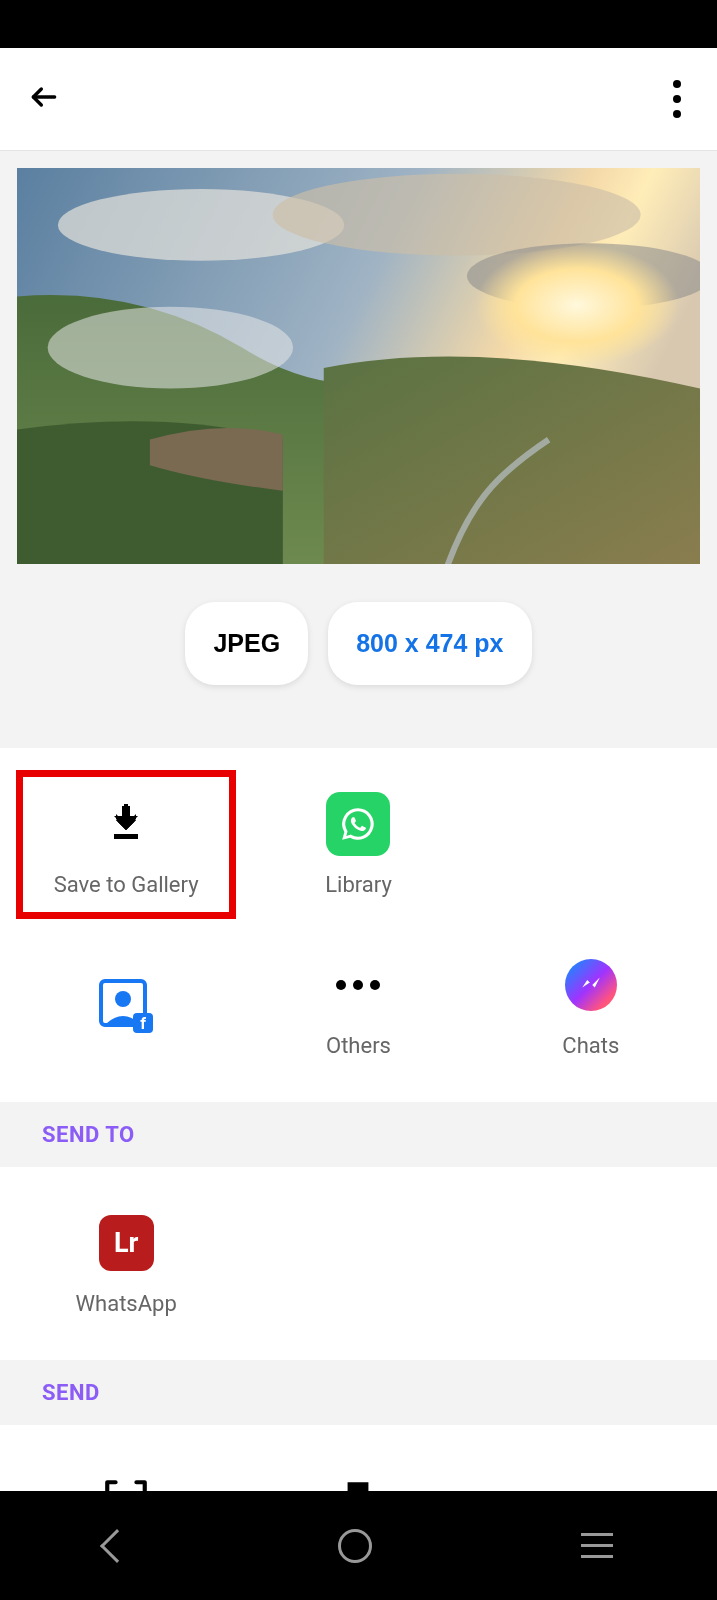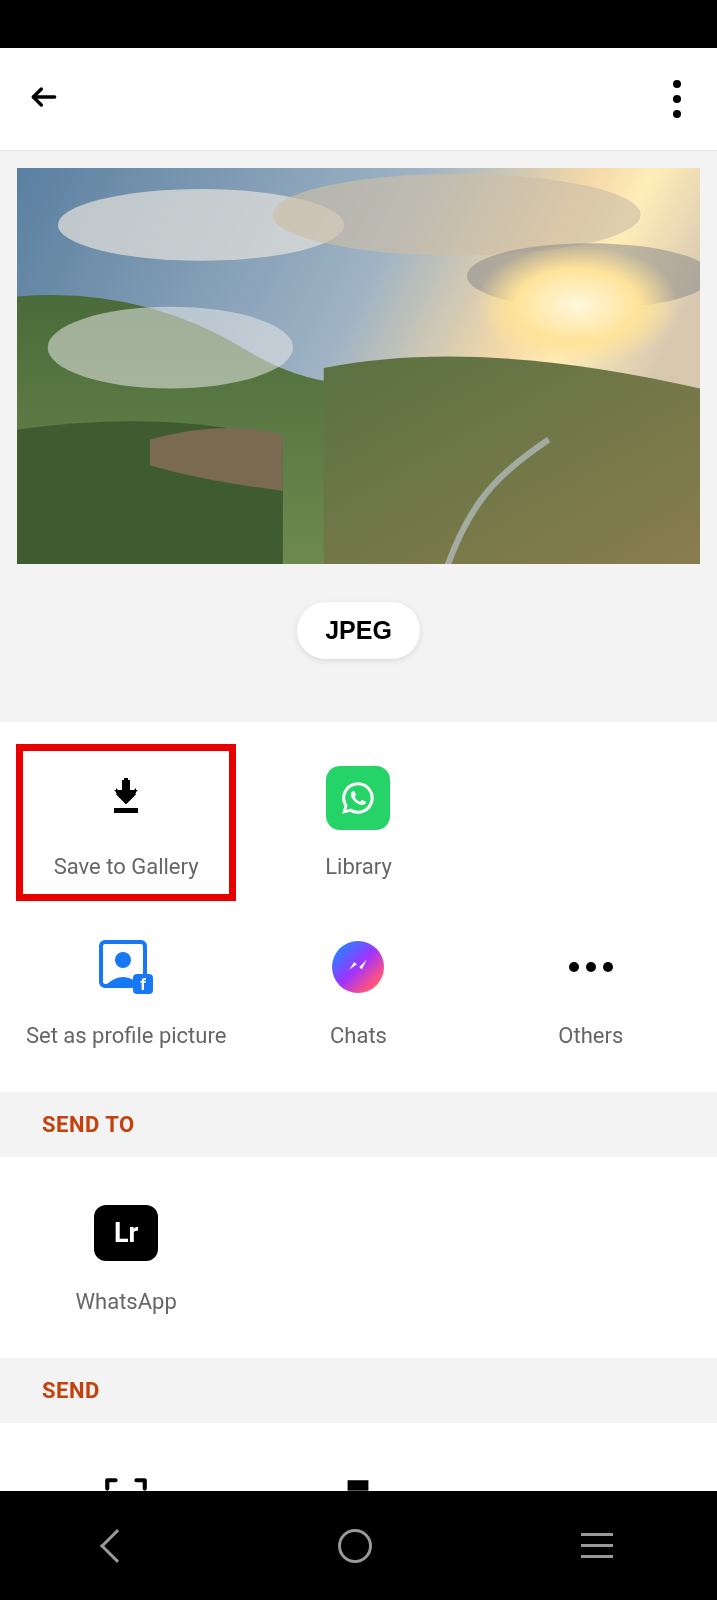--- a/index.html
+++ b/index.html
@@ -40,21 +40,21 @@
 }
 .pills {
   display: flex;
   justify-content: center;
   gap: 20px;
   padding: 38px 0 63px 0;
 }
 .pill {
   background: #fff;
   border-radius: 30px;
-  padding: 14px 28px;
+  padding: 27px 28px;
   font-size: 25px;
   font-weight: 600;
   box-shadow: 0 2px 6px rgba(0,0,0,0.1);
   border: none;
 }
 .pill.black { color: #000; }
 .pill.blue { color: #1473e6; }
 .share-grid {
   background: #fff;
   padding: 26px 0;
@@ -63,21 +63,21 @@
   display: grid;
   grid-template-columns: 1fr 1fr 1fr;
   padding: 0 10px;
 }
 .share-item {
   display: flex;
   flex-direction: column;
   align-items: center;
   justify-content: center;
   padding: 18px 0;
-  gap: 24px;
+  gap: 16px;
   position: relative;
 }
 .share-item .icon-box {
   width: 64px;
   height: 64px;
   display: flex;
   align-items: center;
   justify-content: center;
 }
 .share-label {
@@ -92,21 +92,21 @@
   left: 6px;
   right: 6px;
   bottom: -4px;
   pointer-events: none;
 }
 .section-header {
   background: #f3f3f3;
   padding: 20px 42px;
   font-size: 22px;
   font-weight: 700;
-  color: #c2410c;
+  color: #8b5cf6;
   letter-spacing: 0.5px;
 }
 .dots-h { display: flex; gap: 7px; }
 .dots-h span { width: 10px; height: 10px; background: #000; border-radius: 50%; }
 .nav-bar {
   position: absolute;
   bottom: 0;
   left: 0;
   right: 0;
   height: 109px;
@@ -115,21 +115,21 @@
   align-items: center;
   justify-content: space-around;
 }
 .nav-back { width: 24px; height: 24px; border-left: 3px solid #999; border-bottom: 3px solid #999; transform: rotate(45deg); }
 .nav-home { width: 34px; height: 34px; border: 3px solid #999; border-radius: 50%; }
 .nav-recent { display: flex; flex-direction: column; gap: 8px; }
 .nav-recent span { width: 32px; height: 3px; background: #999; }
 .whatsapp-ico { width: 64px; height: 64px; background: #25d366; border-radius: 14px; display:flex;align-items:center;justify-content:center;}
 .insta-ico { width: 64px; height: 64px; border-radius: 14px; background: radial-gradient(circle at 30% 107%, #fdf497 0%, #fdf497 5%, #fd5949 45%, #d6249f 60%, #285AEB 90%); display:flex;align-items:center;justify-content:center;}
 .msgr-ico { width: 52px; height: 52px; border-radius:50%; background: linear-gradient(135deg, #0099ff 0%, #a033ff 50%, #ff5280 80%, #ff7061 100%); display:flex;align-items:center;justify-content:center;}
-.lr-ico { width: 64px; height: 56px; background:#000000; border-radius:12px; color:#fff; font-weight:700; font-size:27px; display:flex;align-items:center;justify-content:center;}
+.lr-ico { width: 55px; height: 56px; background:#b91c1c; border-radius:12px; color:#fff; font-weight:700; font-size:27px; display:flex;align-items:center;justify-content:center;}
 .fb-prof { position:relative; width:54px; height:54px;}
 </style>
 </head>
 <body>
 
 <div class="status-bar"></div>
 
 <div class="top-bar">
   <div>
     <svg class="back-icon" viewBox="0 0 24 24" fill="none" stroke="#000" stroke-width="2.5" stroke-linecap="round" stroke-linejoin="round">
@@ -176,20 +176,21 @@
     <path d="M 0 130 Q 120 120 220 180 Q 300 230 380 210 L 380 396 L 0 396 Z" fill="url(#hill1)"></path>
     <path d="M 300 200 Q 450 170 668 220 L 668 396 L 300 396 Z" fill="url(#hill2)"></path>
     <path d="M 0 260 Q 150 240 260 270 L 260 396 L 0 396 Z" fill="#3f5c30"></path>
     <path d="M 130 270 Q 200 250 260 265 L 260 320 Q 180 310 130 295 Z" fill="#7a6a52"></path>
     <ellipse cx="150" cy="180" rx="120" ry="40" fill="#e8e8e8" opacity="0.55"></ellipse>
     <path d="M 420 396 Q 440 340 470 310 Q 490 290 520 270" stroke="#b8c0c8" stroke-width="6" fill="none" opacity="0.7"></path>
   </svg>
 
   <div class="pills">
     <button class="pill black">JPEG</button>
+    <button class="pill blue">800 x 474 px</button>
   </div>
 </div>
 
 <div class="share-grid">
   <div class="share-row">
     <div class="share-item">
       <div class="highlight"></div>
       <div class="icon-box">
         <svg width="48" height="48" viewBox="0 0 24 24" fill="#000">
             <path d="M12 3 L12 13 L8 9 L8 11 L12 15 L16 11 L16 9 L12 13 Z M12 3 L10 3 L10 11 L14 11 L14 3 Z" fill="#000"></path>
@@ -221,42 +222,41 @@
         <div class="fb-prof">
           <svg width="54" height="54" viewBox="0 0 54 54">
               <rect x="2" y="2" width="44" height="44" rx="4" fill="none" stroke="#1877f2" stroke-width="4"></rect>
               <circle cx="24" cy="20" r="8" fill="#1877f2"></circle>
               <path d="M 8 44 Q 24 30 40 44 Z" fill="#1877f2"></path>
               <rect x="34" y="34" width="20" height="20" rx="4" fill="#1877f2"></rect>
               <text x="44" y="50" font-size="16" fill="#fff" text-anchor="middle" font-weight="bold">f</text>
             </svg>
         </div>
       </div>
-      <div class="share-label">Set as profile picture</div>
+    </div>
+    <div class="share-item">
+      <div class="icon-box">
+        <div class="dots-h">
+            <span></span>
+            <span></span>
+            <span></span>
+          </div>
+      </div>
+      <div class="share-label">Others</div>
     </div>
     <div class="share-item">
       <div class="icon-box">
         <div class="msgr-ico">
           <svg width="30" height="30" viewBox="0 0 24 24" fill="#fff">
               <path d="M5 14l4-6 4 4 6-6-4 8-4-4z"></path>
             </svg>
         </div>
       </div>
       <div class="share-label">Chats</div>
     </div>
-    <div class="share-item">
-      <div class="icon-box">
-        <div class="dots-h">
-            <span></span>
-            <span></span>
-            <span></span>
-          </div>
-      </div>
-      <div class="share-label">Others</div>
-    </div>
   </div>
 </div>
 
 <div class="section-header">SEND TO</div>
 
 <div class="share-grid">
   <div class="share-row">
     <div class="share-item">
       <div class="icon-box">
         <div class="lr-ico">Lr</div>

